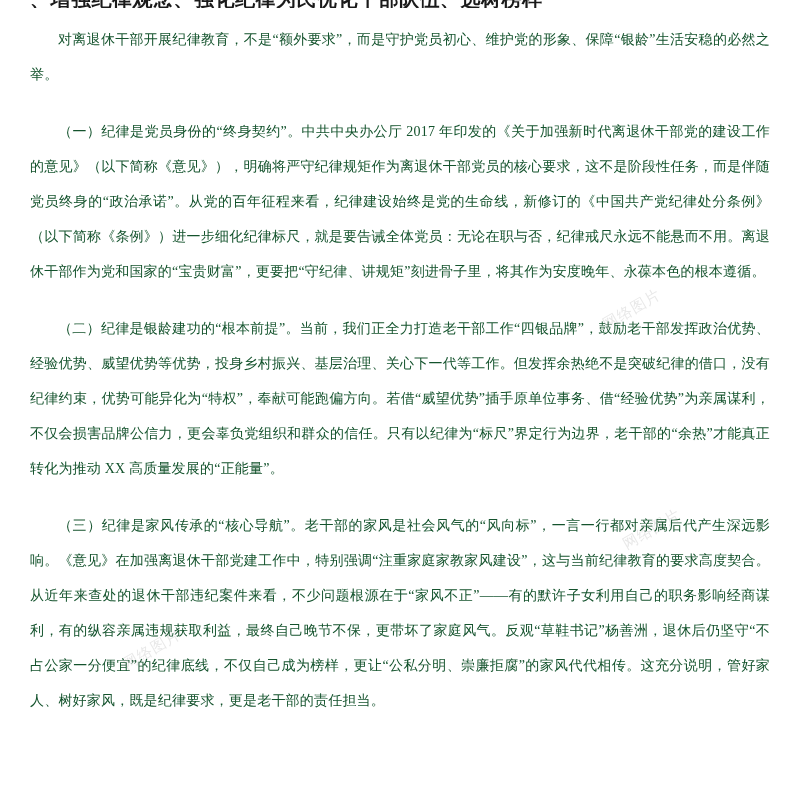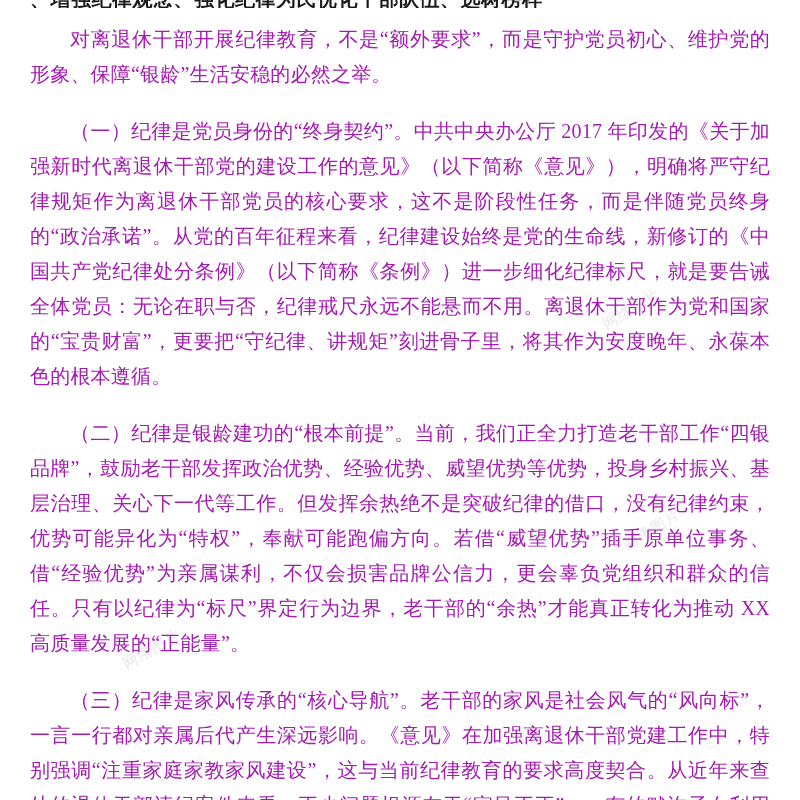--- a/index.html
+++ b/index.html
@@ -34,27 +34,27 @@
     font-weight: bold;
     letter-spacing: 0.5px;
     color: #1a1a1a;
     white-space: nowrap;
   }
   .body-area {
     padding-top: 22px;
   }
   p.para {
     margin: 0 0 22px 0;
-    font-size: 20px;
+    font-size: 14px;
     line-height: 35px;
     text-align: justify;
     text-justify: inter-ideograph;
     text-indent: 2em;
     letter-spacing: 0.2px;
-    color: #a21caf;
+    color: #14532d;
   }
   p.para:last-child {
     margin-bottom: 0;
   }
   
   .wm {
     position: absolute;
     color: rgba(120,120,120,0.17);
     font-size: 15px;
     font-family: "Liberation Sans", sans-serif;

